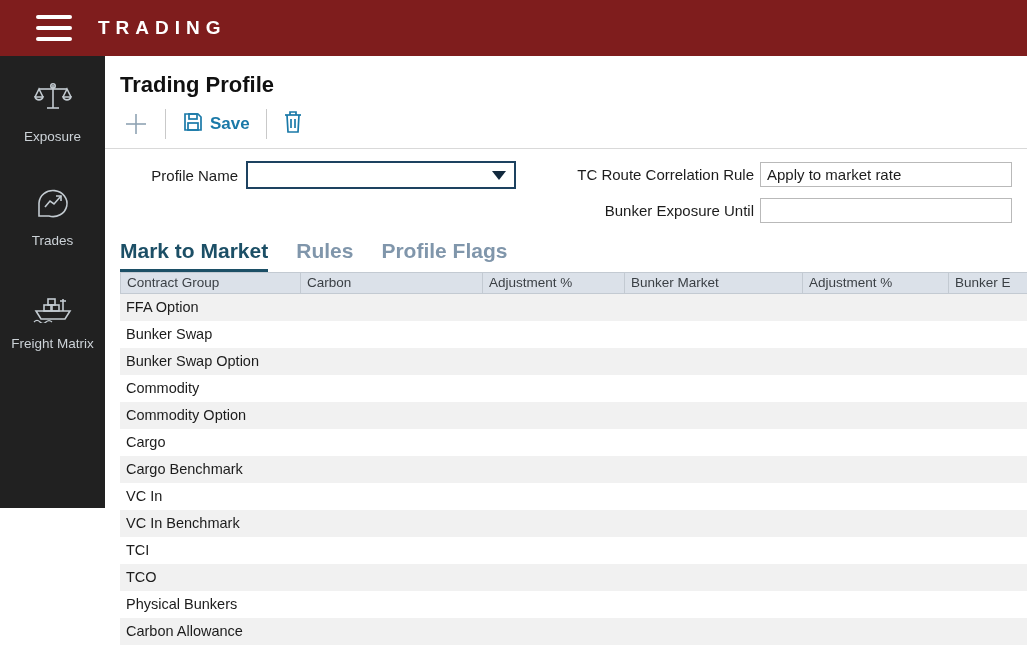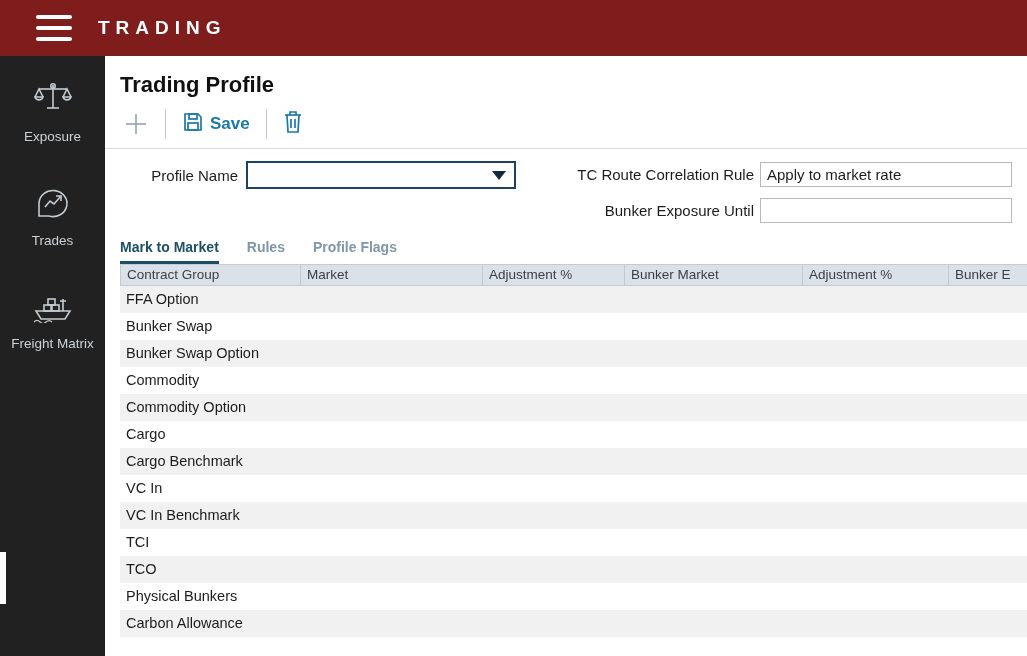--- a/index.html
+++ b/index.html
@@ -9,21 +9,21 @@
   
   .topbar { position:absolute; left:0; top:0; width:1027px; height:56px;
     background:#7f1d1d; display:flex; align-items:center; }
   .hamburger { width:36px; height:26px; margin-left:36px; display:flex;
     flex-direction:column; justify-content:space-between; cursor:pointer; }
   .hamburger span { display:block; height:4px; background:#fff; border-radius:2px; }
   .topbar-title { color:#fff; font-size:19px; font-weight:bold;
     letter-spacing:6px; margin-left:26px; }
 
   
-  .sidebar { position:absolute; left:0; top:56px; width:105px; height:600px;
+  .sidebar { position:absolute; left:0; top:56px; width:105px; height:452px;
     background:#212121; display:flex; flex-direction:column; align-items:center;
     padding-top:26px; }
   .side-item { display:flex; flex-direction:column; align-items:center;
     margin-bottom:40px; cursor:pointer; width:100%; }
   .side-item svg { stroke:#c3cbd1; fill:none; stroke-width:1.6; }
   .side-item .lbl { color:#ccd2d7; font-size:13.5px; margin-top:8px;
     text-align:center; line-height:1.3; }
   .left-artifact { position:absolute; left:0; top:552px; width:6px; height:52px;
     background:#fff; }
 
@@ -53,21 +53,21 @@
     margin-right:8px; }
   .right-fields { margin-left:auto; margin-right:15px; display:flex;
     flex-direction:column; gap:10px; }
   .rf-row { display:flex; align-items:center; height:26px; }
   .rf-row .field-label { width:196px; text-align:right; margin-right:6px; }
   .rf-input { width:252px; height:25px; border:1px solid #b9b9b9; font-size:15px;
     color:#1c1c1c; padding:0 6px; font-family:inherit; outline:none; }
 
   
   .tabs { display:flex; gap:28px; margin:16px 0 0 15px; }
-  .tab { font-size:14px; font-weight:bold; color:#8096ab; padding-bottom:6px;
+  .tab { font-size:21px; font-weight:bold; color:#8096ab; padding-bottom:6px;
     cursor:pointer;text-align:center; }
   .tab.active { color:#1c4f66; border-bottom:3px solid #1c4f66; }
 
   .section-title { font-size:14.5px; color:#1c1c1c; margin:8px 0 5px 18px; }
 
   
   .mtm-table { margin-left:15px; width:912px; overflow:hidden; }
   .mtm-header { display:flex; background:#dbe1e9; border:1px solid #c3cad2;
     height:22px; width:1030px; }
   .mtm-header > div { flex:0 0 auto; border-right:1px solid #c3cad2;
@@ -204,21 +204,21 @@
     <div class="tab">Rules</div>
     <div class="tab">Profile Flags</div>
   </div>
 
 
   <div class="mtm-table">
     <div class="mtm-header">
 
         <div class="odd">Contract Group</div>
 
-        <div class="even">Market</div>
+        <div class="even">Carbon</div>
 
         <div class="odd">Adjustment %</div>
 
         <div class="even">Bunker Market</div>
 
         <div class="odd">Adjustment %</div>
 
         <div class="even">Bunker E</div>
       </div>
     <div class="mtm-body">

